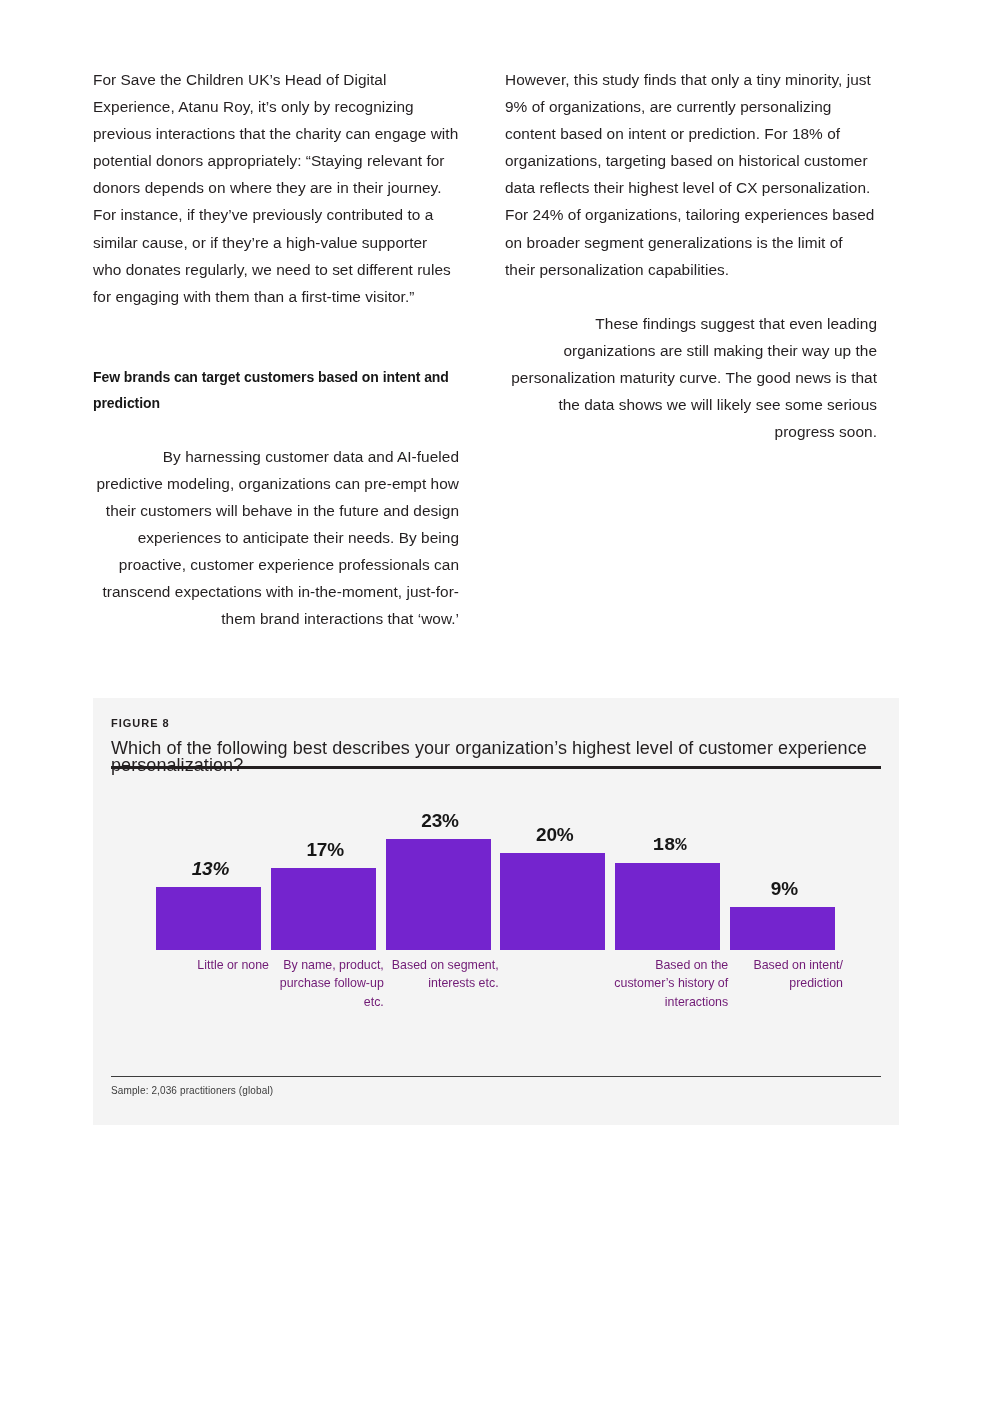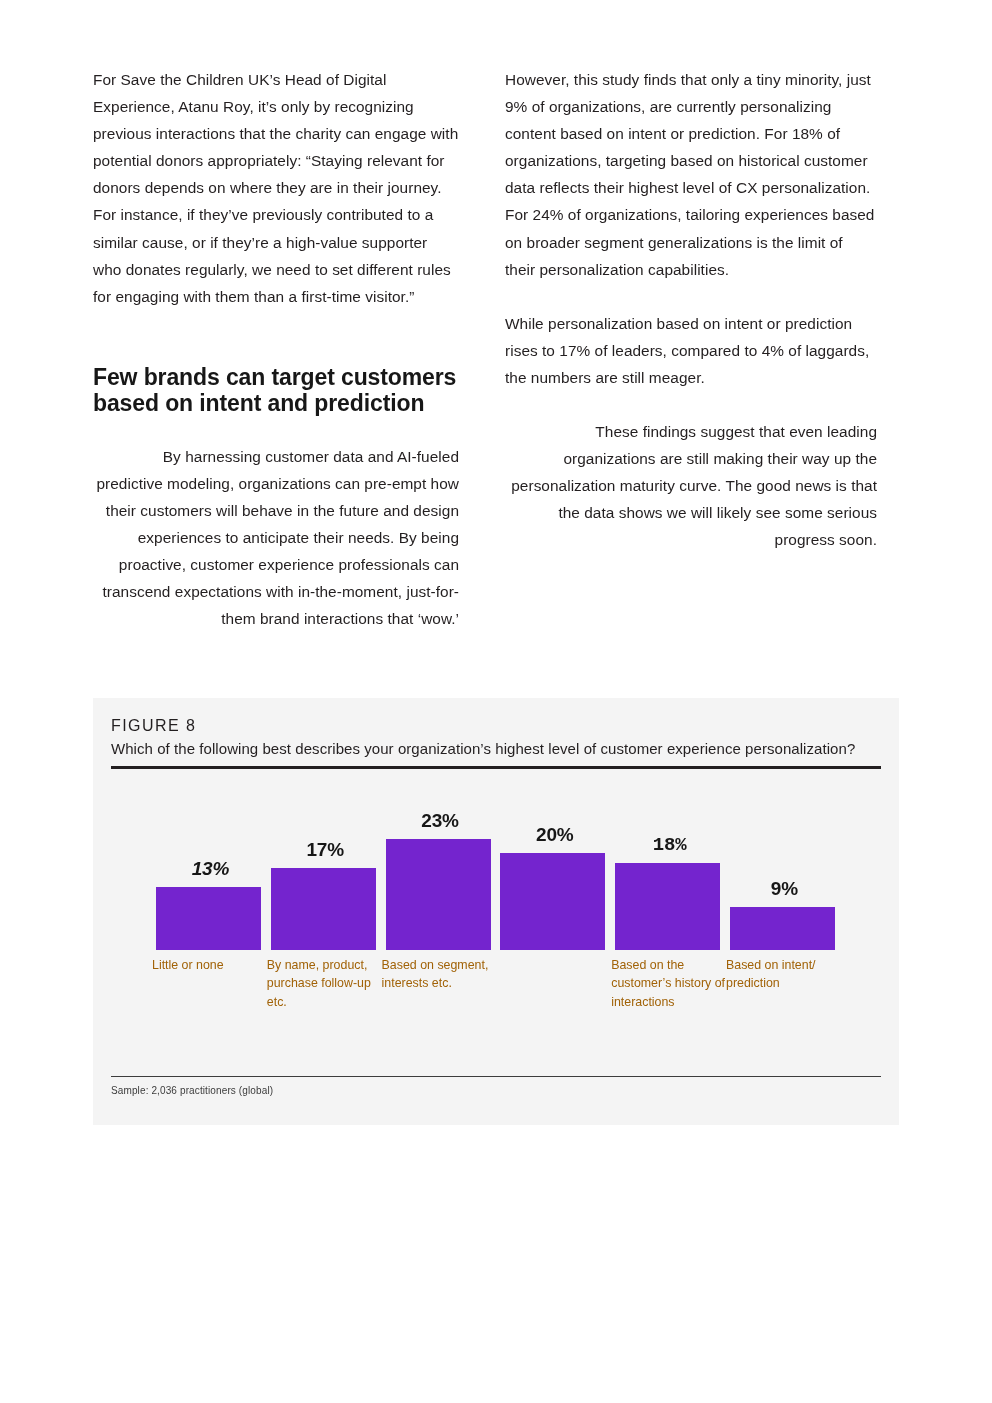--- a/index.html
+++ b/index.html
@@ -34,21 +34,21 @@
   .body-p {
     font-size: 15.4px;
     line-height: 27.1px;
     color: #231f20;
     letter-spacing: 0.003em;
     margin-bottom: 27px;
   }
   .body-p:last-child { margin-bottom: 0; text-align: right; }
 
   .section-head {
-    font-size: 23px;
+    font-size: 14px;
     line-height: 26px;
     font-weight: bold;
     color: #171717;
     letter-spacing: -0.005em;
     margin-top: 54px;
     margin-bottom: 27px;
   }
 
   
   .figure-panel {
@@ -57,32 +57,32 @@
     top: 698px;
     width: 806px;
     height: 427px;
     background: #f4f4f4;
   }
 
   .fig-label {
     position: absolute;
     left: 18px;
     top: 19px;
-    font-size: 16px;
-    font-weight: normal;
+    font-size: 11px;
+    font-weight: bold;
     letter-spacing: 0.09em;
     color: #231f20;
   }
 
   .fig-title {
     position: absolute;
     left: 18px;
     top: 42px;
     width: 770px;
-    font-size: 15px;
+    font-size: 18px;
     line-height: 17px;
     color: #231f20;
     letter-spacing: 0.004em;
   }
 
   .fig-rule-top {
     position: absolute;
     left: 18px;
     top: 68px;
     width: 770px;
@@ -139,24 +139,24 @@
     font-weight: bold;
     color: #171717;
     letter-spacing: -0.01em;
   }
 
   .bar-cat {
     position: absolute;
     top: 172px;
     left: -1px;
     width: 117px;
-    text-align: left;
+    text-align: right;
     font-size: 12.4px;
     line-height: 18.3px;
-    color: #a16207;
+    color: #701a75;
   }
 
   .fig-rule-bottom {
     position: absolute;
     left: 18px;
     top: 378px;
     width: 770px;
     height: 1.3px;
     background: #3c3c3c;
   }
@@ -194,21 +194,20 @@
   <div class="columns">
 
     <div class="col left">
       <p class="body-p">For Save the Children UK’s Head of Digital Experience, Atanu Roy, it’s only by recognizing previous interactions that the charity can engage with potential donors appropriately: “Staying relevant for donors depends on where they are in their journey. For instance, if they’ve previously contributed to a similar cause, or if they’re a high-value supporter who donates regularly, we need to set different rules for engaging with them than a first-time visitor.”</p>
       <h2 class="section-head">Few brands can target customers based on intent and prediction</h2>
       <p class="body-p">By harnessing customer data and AI-fueled predictive modeling, organizations can pre-empt how their customers will behave in the future and design experiences to anticipate their needs. By being proactive, customer experience professionals can transcend expectations with in-the-moment, just-for-them brand interactions that ‘wow.’</p>
     </div>
 
     <div class="col right">
       <p class="body-p">However, this study finds that only a tiny minority, just 9% of organizations, are currently personalizing content based on intent or prediction. For 18% of organizations, targeting based on historical customer data reflects their highest level of CX personalization. For 24% of organizations, tailoring experiences based on broader segment generalizations is the limit of their personalization capabilities.</p>
-      <p class="body-p">While personalization based on intent or prediction rises to 17% of leaders, compared to 4% of laggards, the numbers are still meager.</p>
       <p class="body-p">These findings suggest that even leading organizations are still making their way up the personalization maturity curve. The good news is that the data shows we will likely see some serious progress soon.</p>
     </div>
 
   </div>
 
   <div class="figure-panel">
 
     <div class="fig-label">FIGURE 8</div>
 
     <div class="fig-title">Which of the following best describes your organization’s highest level of customer experience personalization?</div>

